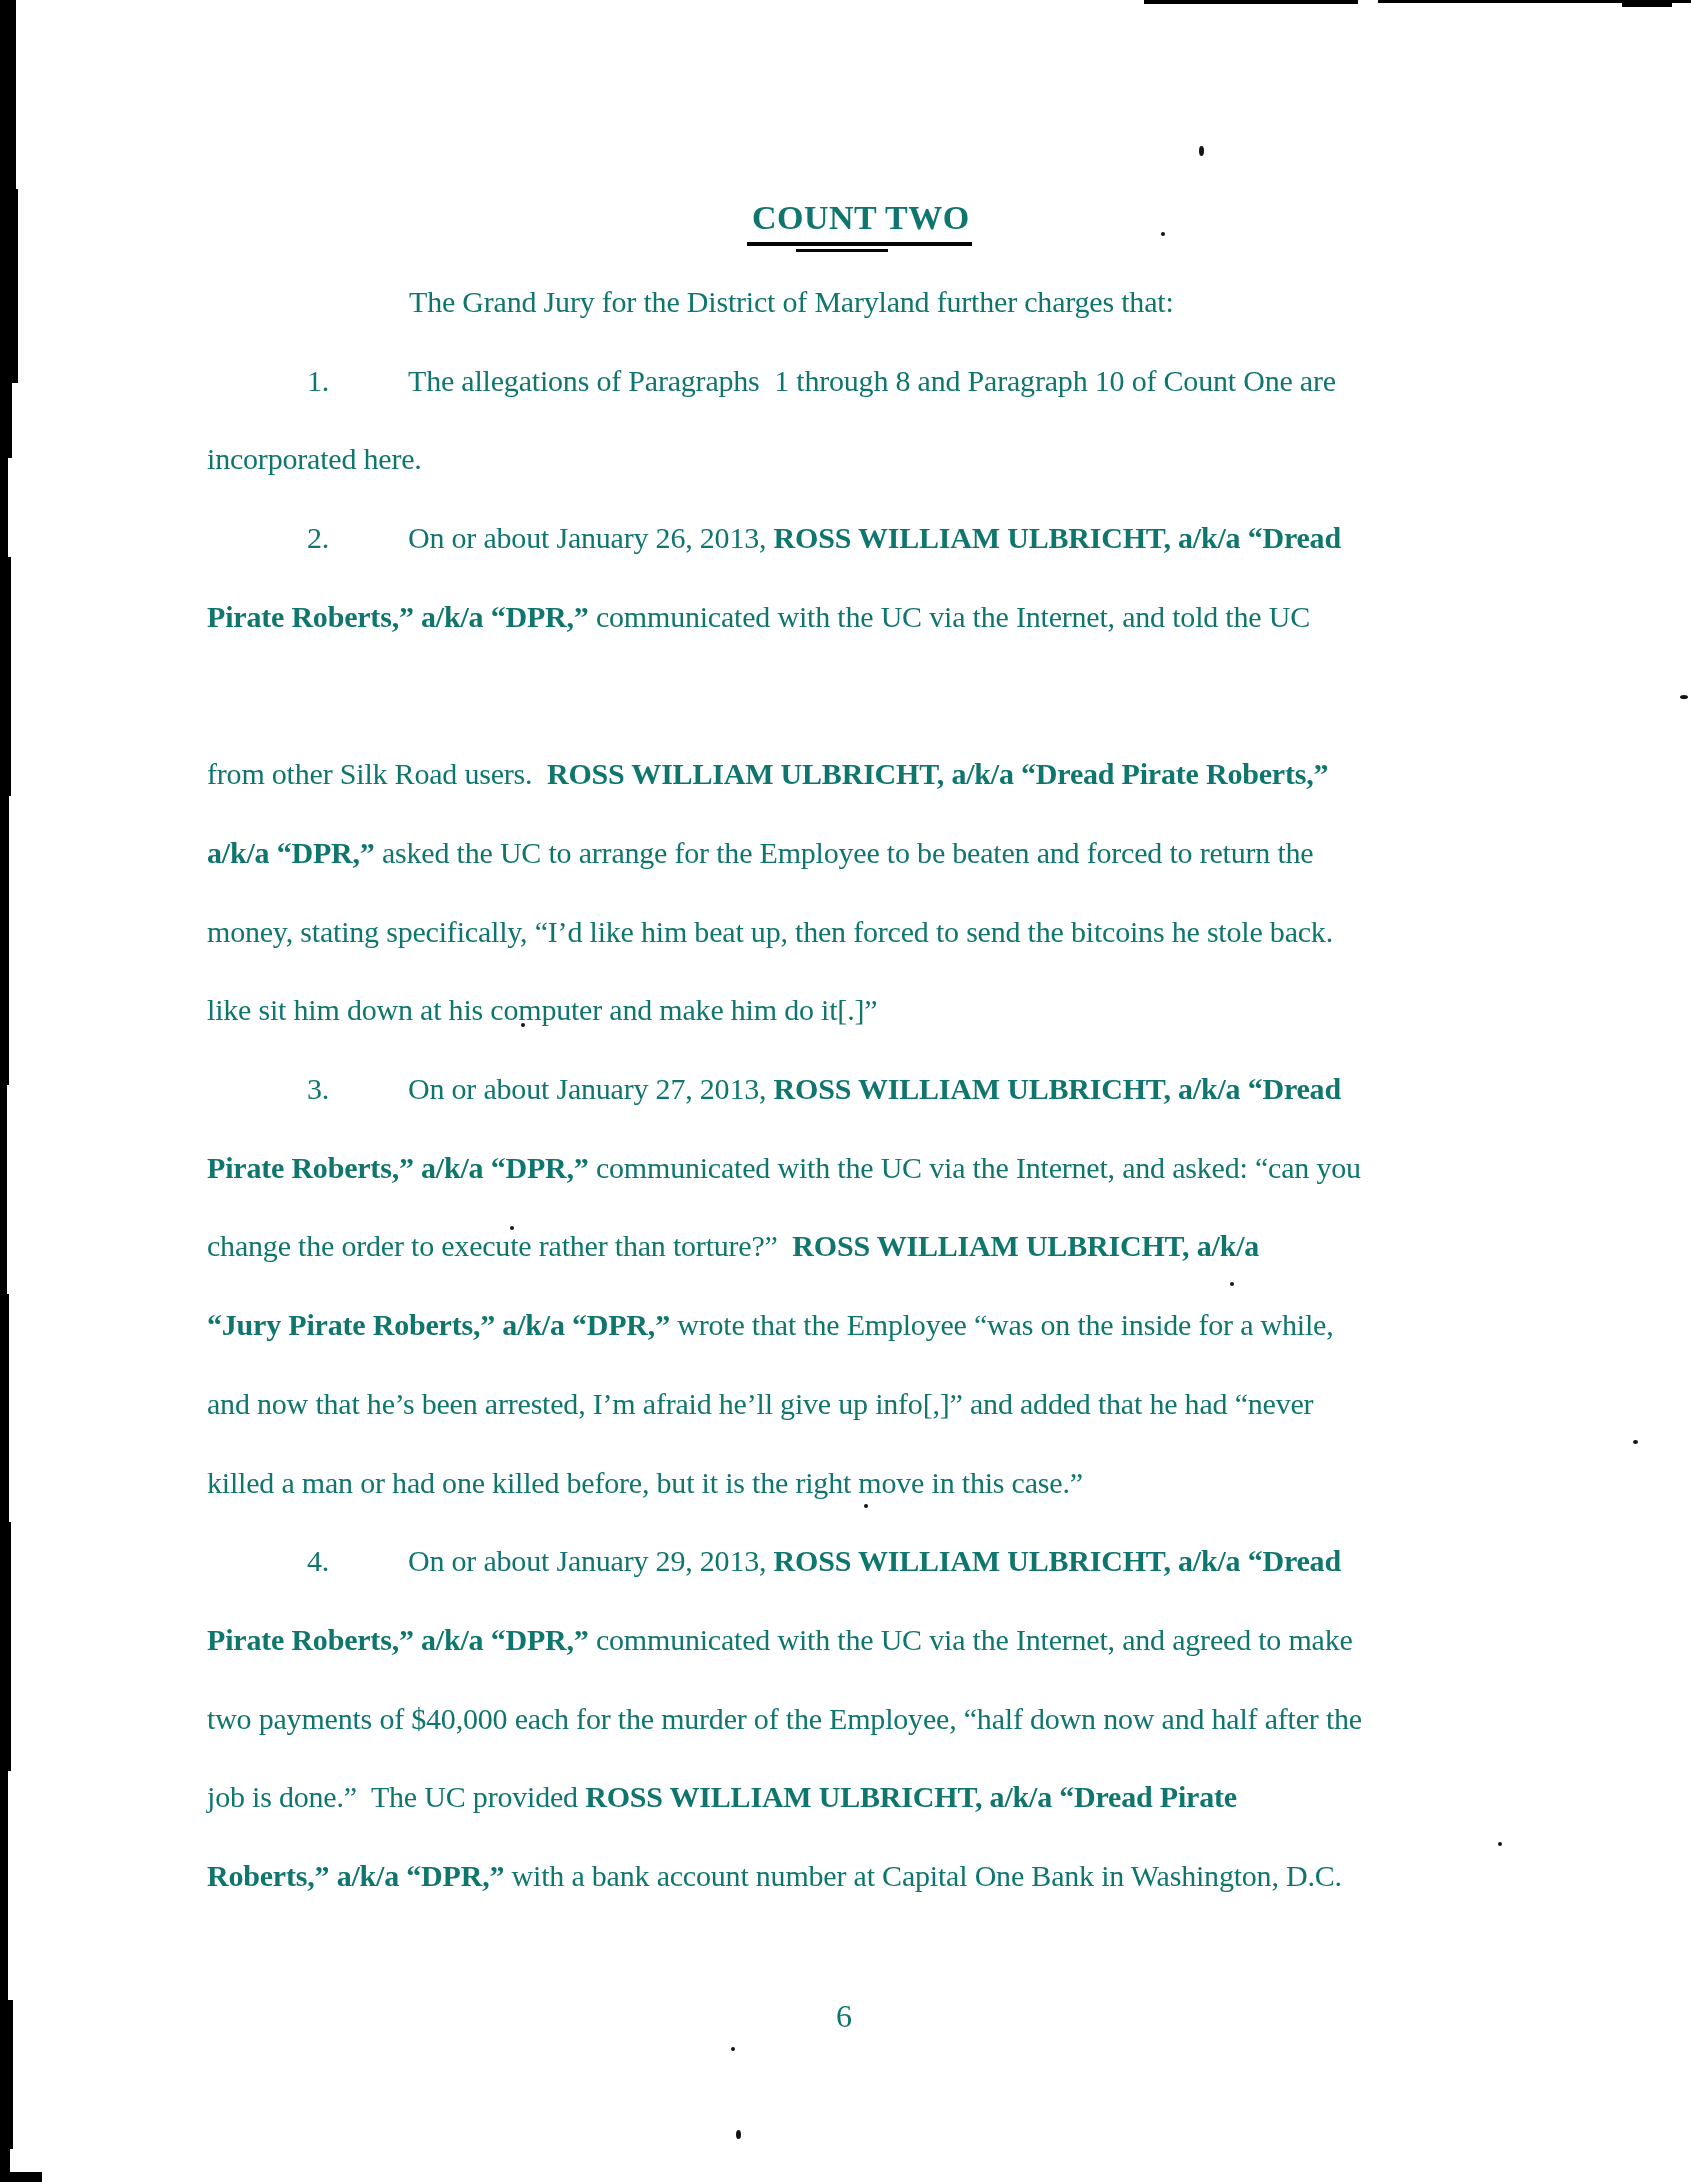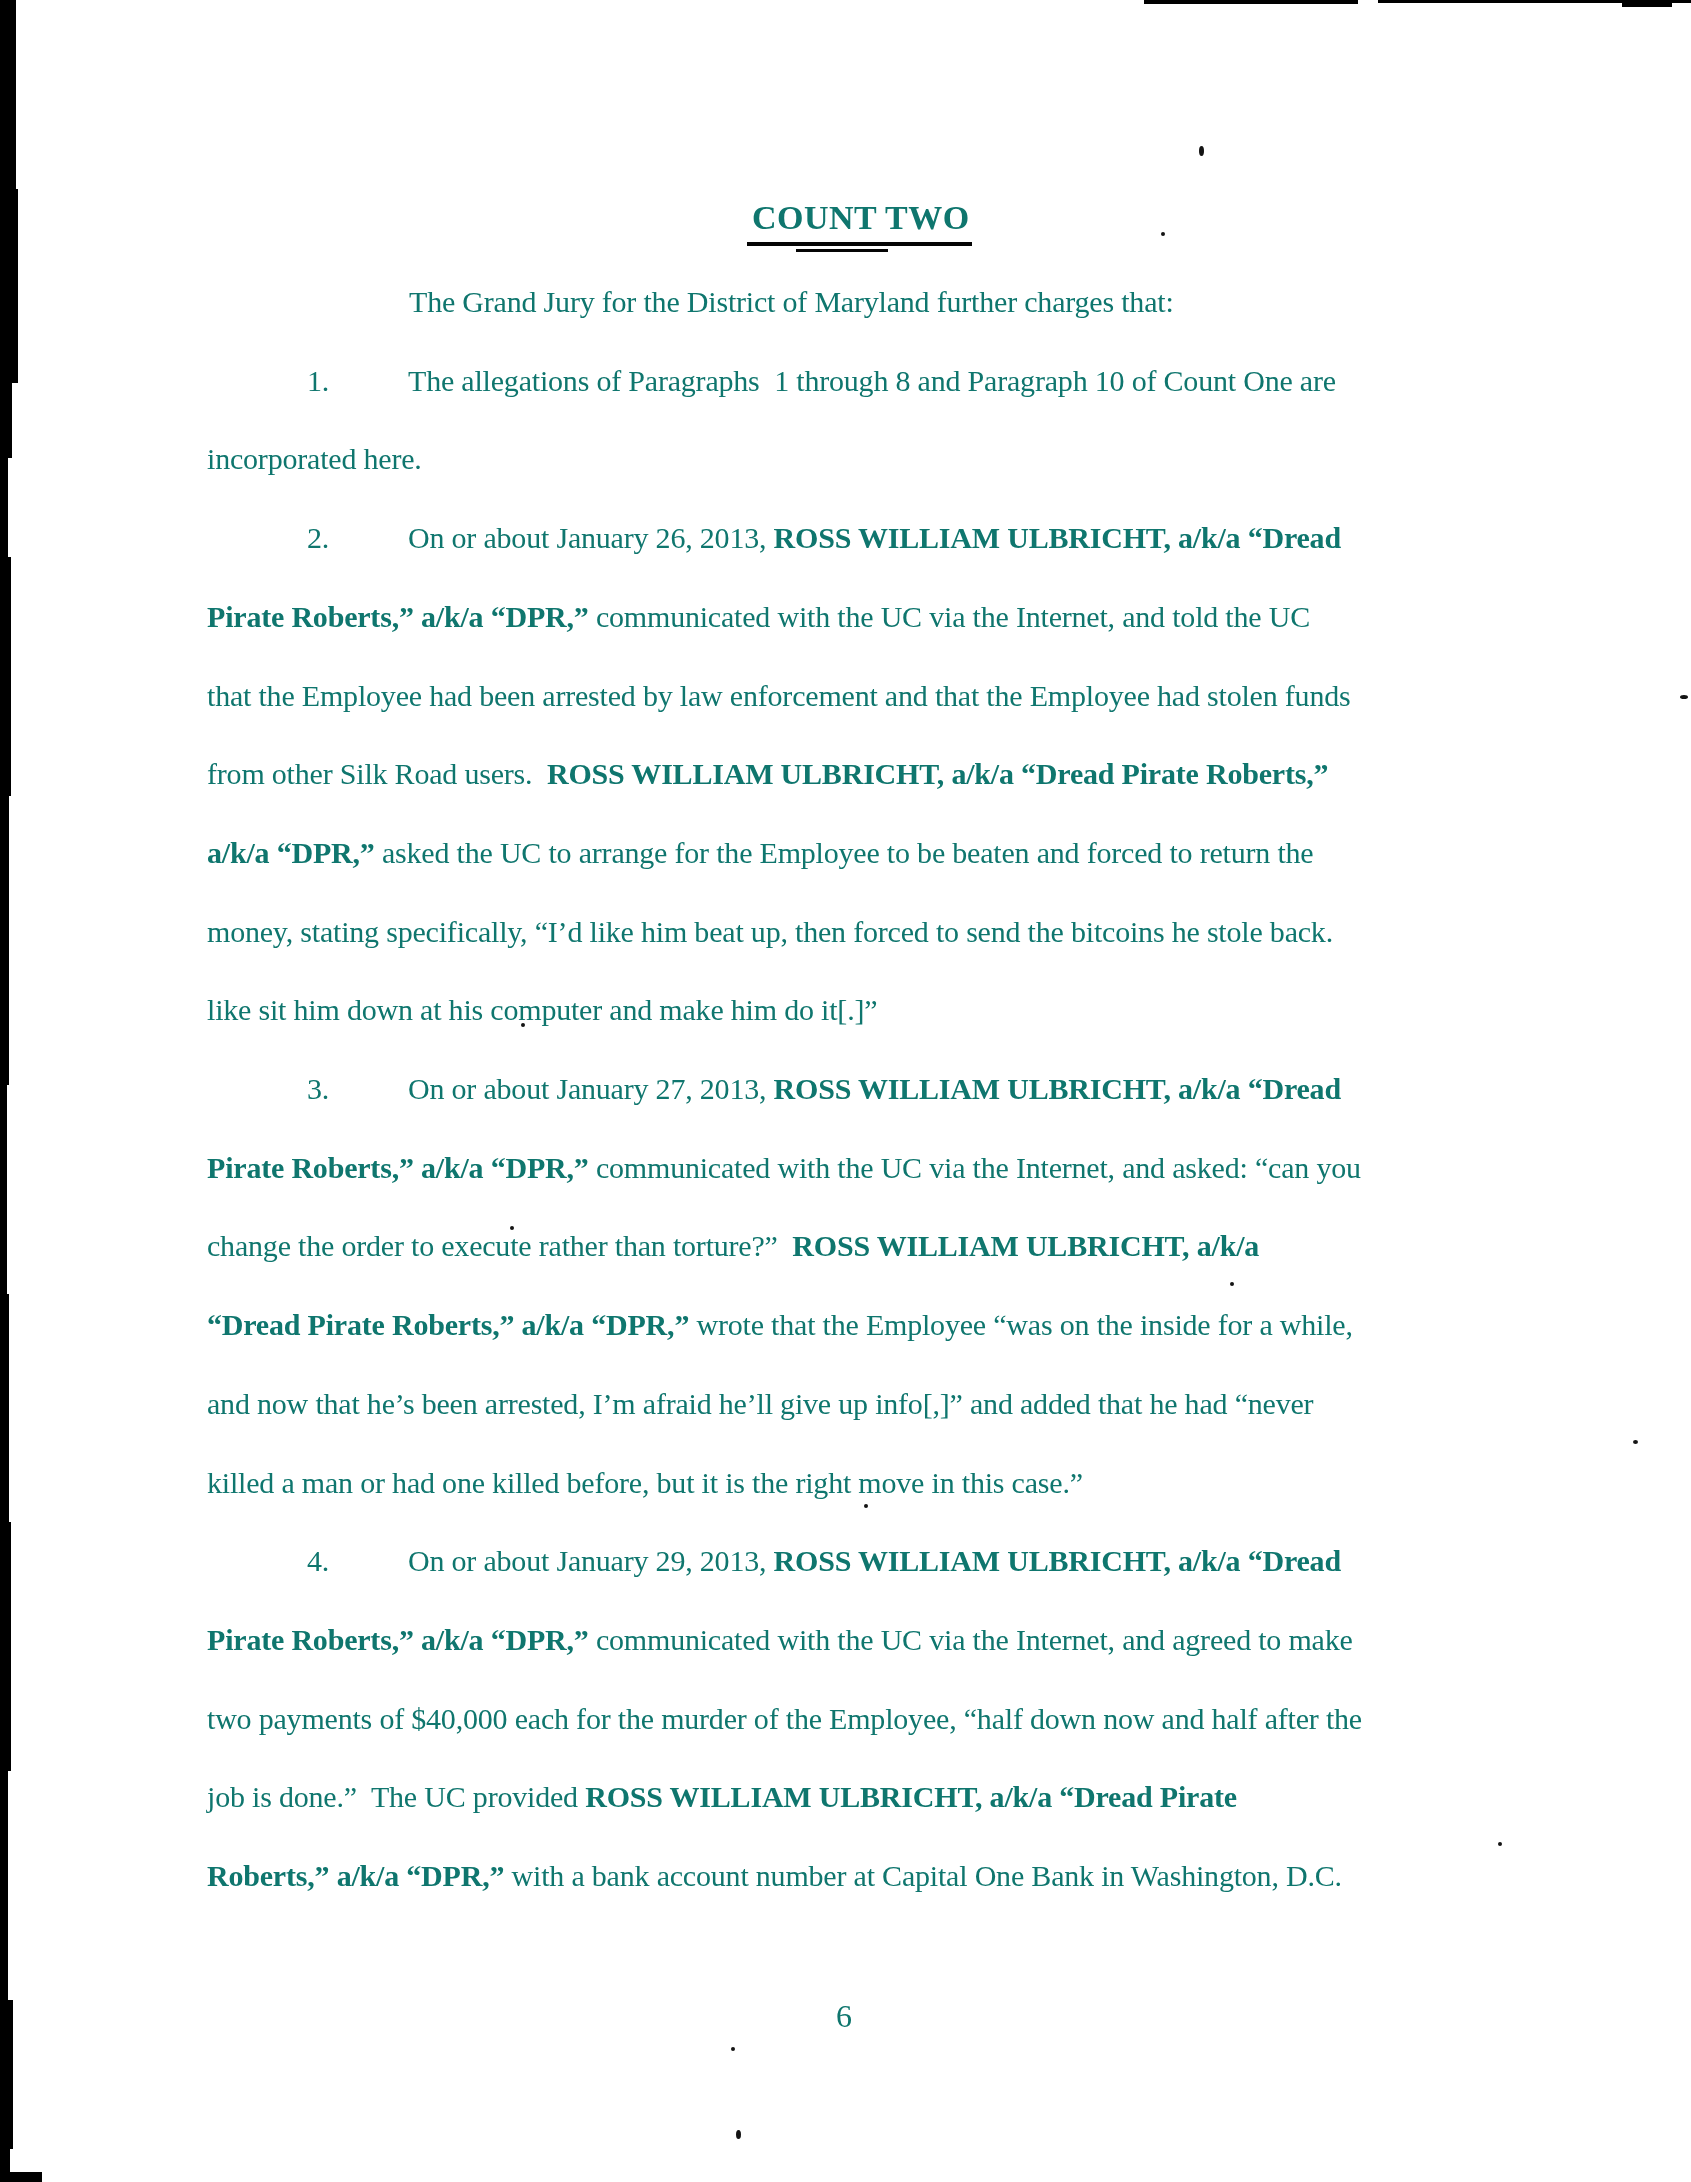--- a/index.html
+++ b/index.html
@@ -70,29 +70,28 @@
   <h1 class="doc-title">COUNT TWO</h1>
   <div class="title-underline"></div>
   <div class="title-underline-frag"></div>
 
   <div class="doc-body">
       <div class="line" style="top: 0px; left: 409px;"><span class="seg">The Grand Jury for the District of Maryland further charges that:</span></div>
       <div class="line" style="top: 79px; left: 307px;"><span class="para-num">1.</span><span class="seg">The allegations of Paragraphs  1 through 8 and Paragraph 10 of Count One are</span></div>
       <div class="line" style="top: 157px; left: 207px;"><span class="seg">incorporated here.</span></div>
       <div class="line" style="top: 236px; left: 307px;"><span class="para-num">2.</span><span class="seg">On or about January 26, 2013, </span><span class="seg bold">ROSS WILLIAM ULBRICHT, a/k/a “Dread</span></div>
       <div class="line" style="top: 315px; left: 207px;"><span class="seg bold">Pirate Roberts,” a/k/a “DPR,”</span><span class="seg"> communicated with the UC via the Internet, and told the UC</span></div>
-      <div class="line" style="top: 394px; left: 207px;"><span class="seg">that the Employee had been arrested by law enforcement and that the Employee had stolen funds</span></div>
       <div class="line" style="top: 472px; left: 207px; text-align: center;"><span class="seg">from other Silk Road users.  </span><span class="seg bold">ROSS WILLIAM ULBRICHT, a/k/a “Dread Pirate Roberts,”</span></div>
       <div class="line" style="top: 551px; left: 207px;"><span class="seg bold">a/k/a “DPR,”</span><span class="seg"> asked the UC to arrange for the Employee to be beaten and forced to return the</span></div>
       <div class="line" style="top: 630px; left: 207px;"><span class="seg">money, stating specifically, “I’d like him beat up, then forced to send the bitcoins he stole back.</span></div>
       <div class="line" style="top: 708px; left: 207px;"><span class="seg">like sit him down at his computer and make him do it[.]”</span></div>
       <div class="line" style="top: 787px; left: 307px;"><span class="para-num">3.</span><span class="seg">On or about January 27, 2013, </span><span class="seg bold">ROSS WILLIAM ULBRICHT, a/k/a “Dread</span></div>
       <div class="line" style="top: 866px; left: 207px;"><span class="seg bold">Pirate Roberts,” a/k/a “DPR,”</span><span class="seg"> communicated with the UC via the Internet, and asked: “can you</span></div>
       <div class="line" style="top: 944px; left: 207px;"><span class="seg">change the order to execute rather than torture?”  </span><span class="seg bold">ROSS WILLIAM ULBRICHT, a/k/a</span></div>
-      <div class="line" style="top: 1023px; left: 207px;"><span class="seg bold">“Dread Pirate Roberts,” a/k/a “DPR,”</span><span class="seg"> wrote that the Employee “was on the inside for a while,</span></div>
+      <div class="line" style="top: 1023px; left: 207px;"><span class="seg bold">“Jury Pirate Roberts,” a/k/a “DPR,”</span><span class="seg"> wrote that the Employee “was on the inside for a while,</span></div>
       <div class="line" style="top: 1102px; left: 207px;"><span class="seg">and now that he’s been arrested, I’m afraid he’ll give up info[,]” and added that he had “never</span></div>
       <div class="line" style="top: 1181px; left: 207px;"><span class="seg">killed a man or had one killed before, but it is the right move in this case.”</span></div>
       <div class="line" style="top: 1259px; left: 307px;"><span class="para-num">4.</span><span class="seg">On or about January 29, 2013, </span><span class="seg bold">ROSS WILLIAM ULBRICHT, a/k/a “Dread</span></div>
       <div class="line" style="top: 1338px; left: 207px;"><span class="seg bold">Pirate Roberts,” a/k/a “DPR,”</span><span class="seg"> communicated with the UC via the Internet, and agreed to make</span></div>
       <div class="line" style="top: 1417px; left: 207px;"><span class="seg">two payments of $40,000 each for the murder of the Employee, “half down now and half after the</span></div>
       <div class="line" style="top: 1495px; left: 207px;"><span class="seg">job is done.”  The UC provided </span><span class="seg bold">ROSS WILLIAM ULBRICHT, a/k/a “Dread Pirate</span></div>
       <div class="line" style="top: 1574px; left: 207px;"><span class="seg bold">Roberts,” a/k/a “DPR,”</span><span class="seg"> with a bank account number at Capital One Bank in Washington, D.C.</span></div>
     </div>
 
   <div class="page-number">6</div>

